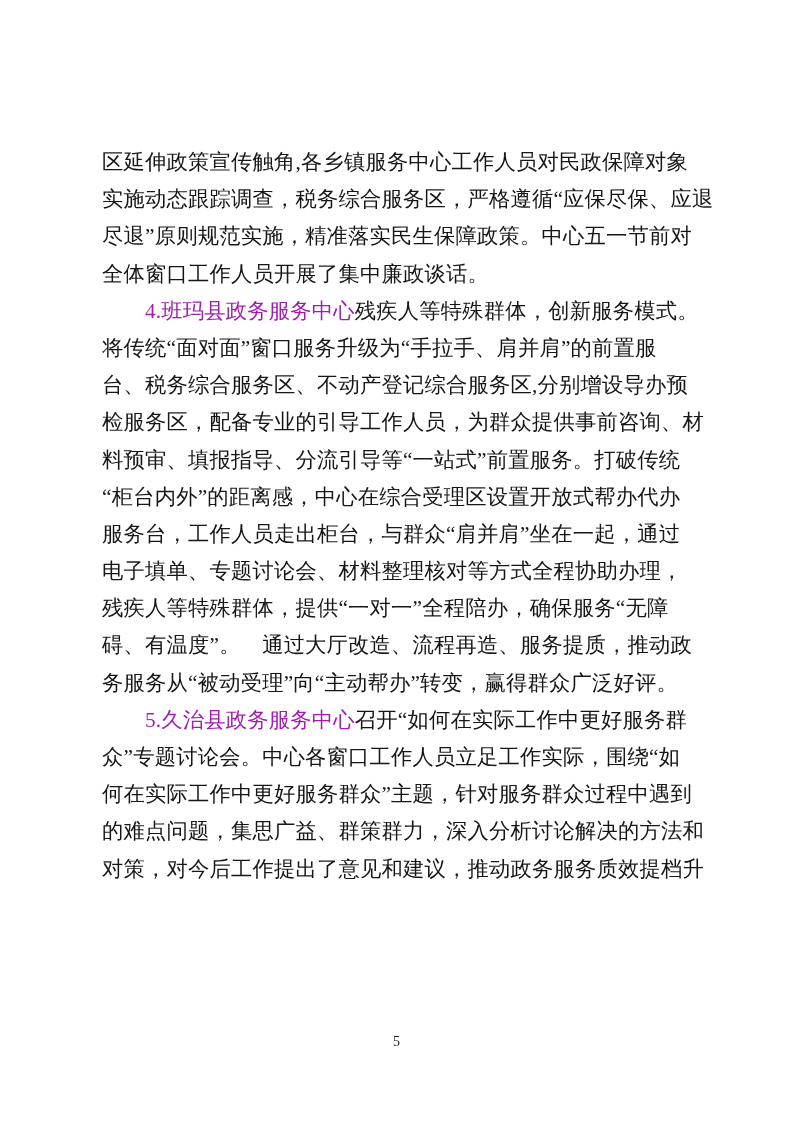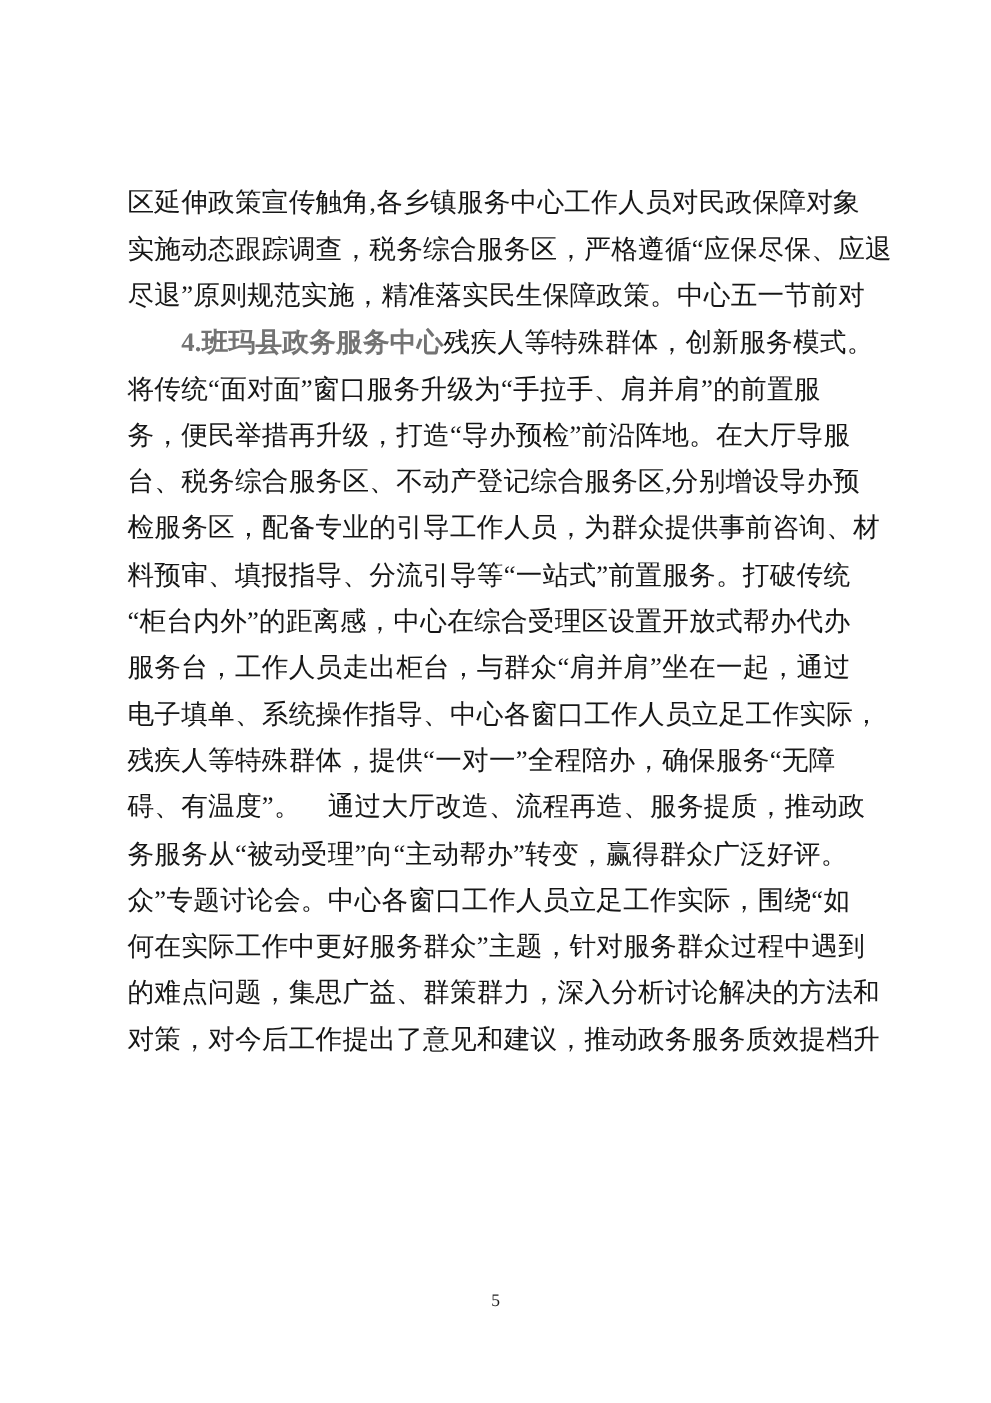--- a/index.html
+++ b/index.html
@@ -26,22 +26,22 @@
     line-height: 37.2px;
     font-size: 21.3px;
     color: #161616;
     white-space: nowrap;
     letter-spacing: 0.2px;
   }
   .indent {
     text-indent: 43px;
   }
   .bold {
-    font-weight: bold;
-    color: #737373;
+    font-weight: normal;
+    color: #a21caf;
   }
   .page-number {
     position: absolute;
     left: 0;
     top: 1034px;
     width: 100%;
     text-align: center;
     font-size: 14px;
     color: #1c1c1c;
     font-family: "Liberation Serif", serif;
@@ -49,34 +49,35 @@
 </style>
 </head>
 <body>
 
 <div class="page">
   <div class="text-block">
 
     <div class="line">区延伸政策宣传触角,各乡镇服务中心工作人员对民政保障对象</div>
     <div class="line">实施动态跟踪调查，税务综合服务区，严格遵循“应保尽保、应退</div>
     <div class="line">尽退”原则规范实施，精准落实民生保障政策。中心五一节前对</div>
+    <div class="line">全体窗口工作人员开展了集中廉政谈话。</div>
 
     <div class="line indent"><span class="bold">4.班玛县政务服务中心</span><span>残疾人等特殊群体，创新服务模式。</span></div>
     <div class="line">将传统“面对面”窗口服务升级为“手拉手、肩并肩”的前置服</div>
-    <div class="line">务，便民举措再升级，打造“导办预检”前沿阵地。在大厅导服</div>
     <div class="line">台、税务综合服务区、不动产登记综合服务区,分别增设导办预</div>
     <div class="line">检服务区，配备专业的引导工作人员，为群众提供事前咨询、材</div>
     <div class="line">料预审、填报指导、分流引导等“一站式”前置服务。打破传统</div>
     <div class="line">“柜台内外”的距离感，中心在综合受理区设置开放式帮办代办</div>
     <div class="line">服务台，工作人员走出柜台，与群众“肩并肩”坐在一起，通过</div>
-    <div class="line">电子填单、系统操作指导、中心各窗口工作人员立足工作实际，</div>
+    <div class="line">电子填单、专题讨论会、材料整理核对等方式全程协助办理，</div>
     <div class="line">残疾人等特殊群体，提供“一对一”全程陪办，确保服务“无障</div>
     <div class="line">碍、有温度”。　通过大厅改造、流程再造、服务提质，推动政</div>
     <div class="line">务服务从“被动受理”向“主动帮办”转变，赢得群众广泛好评。</div>
 
+    <div class="line indent"><span class="bold">5.久治县政务服务中心</span><span>召开“如何在实际工作中更好服务群</span></div>
     <div class="line">众”专题讨论会。中心各窗口工作人员立足工作实际，围绕“如</div>
     <div class="line">何在实际工作中更好服务群众”主题，针对服务群众过程中遇到</div>
     <div class="line">的难点问题，集思广益、群策群力，深入分析讨论解决的方法和</div>
     <div class="line">对策，对今后工作提出了意见和建议，推动政务服务质效提档升</div>
 
   </div>
 
   <div class="page-number">5</div>
 </div>
 

